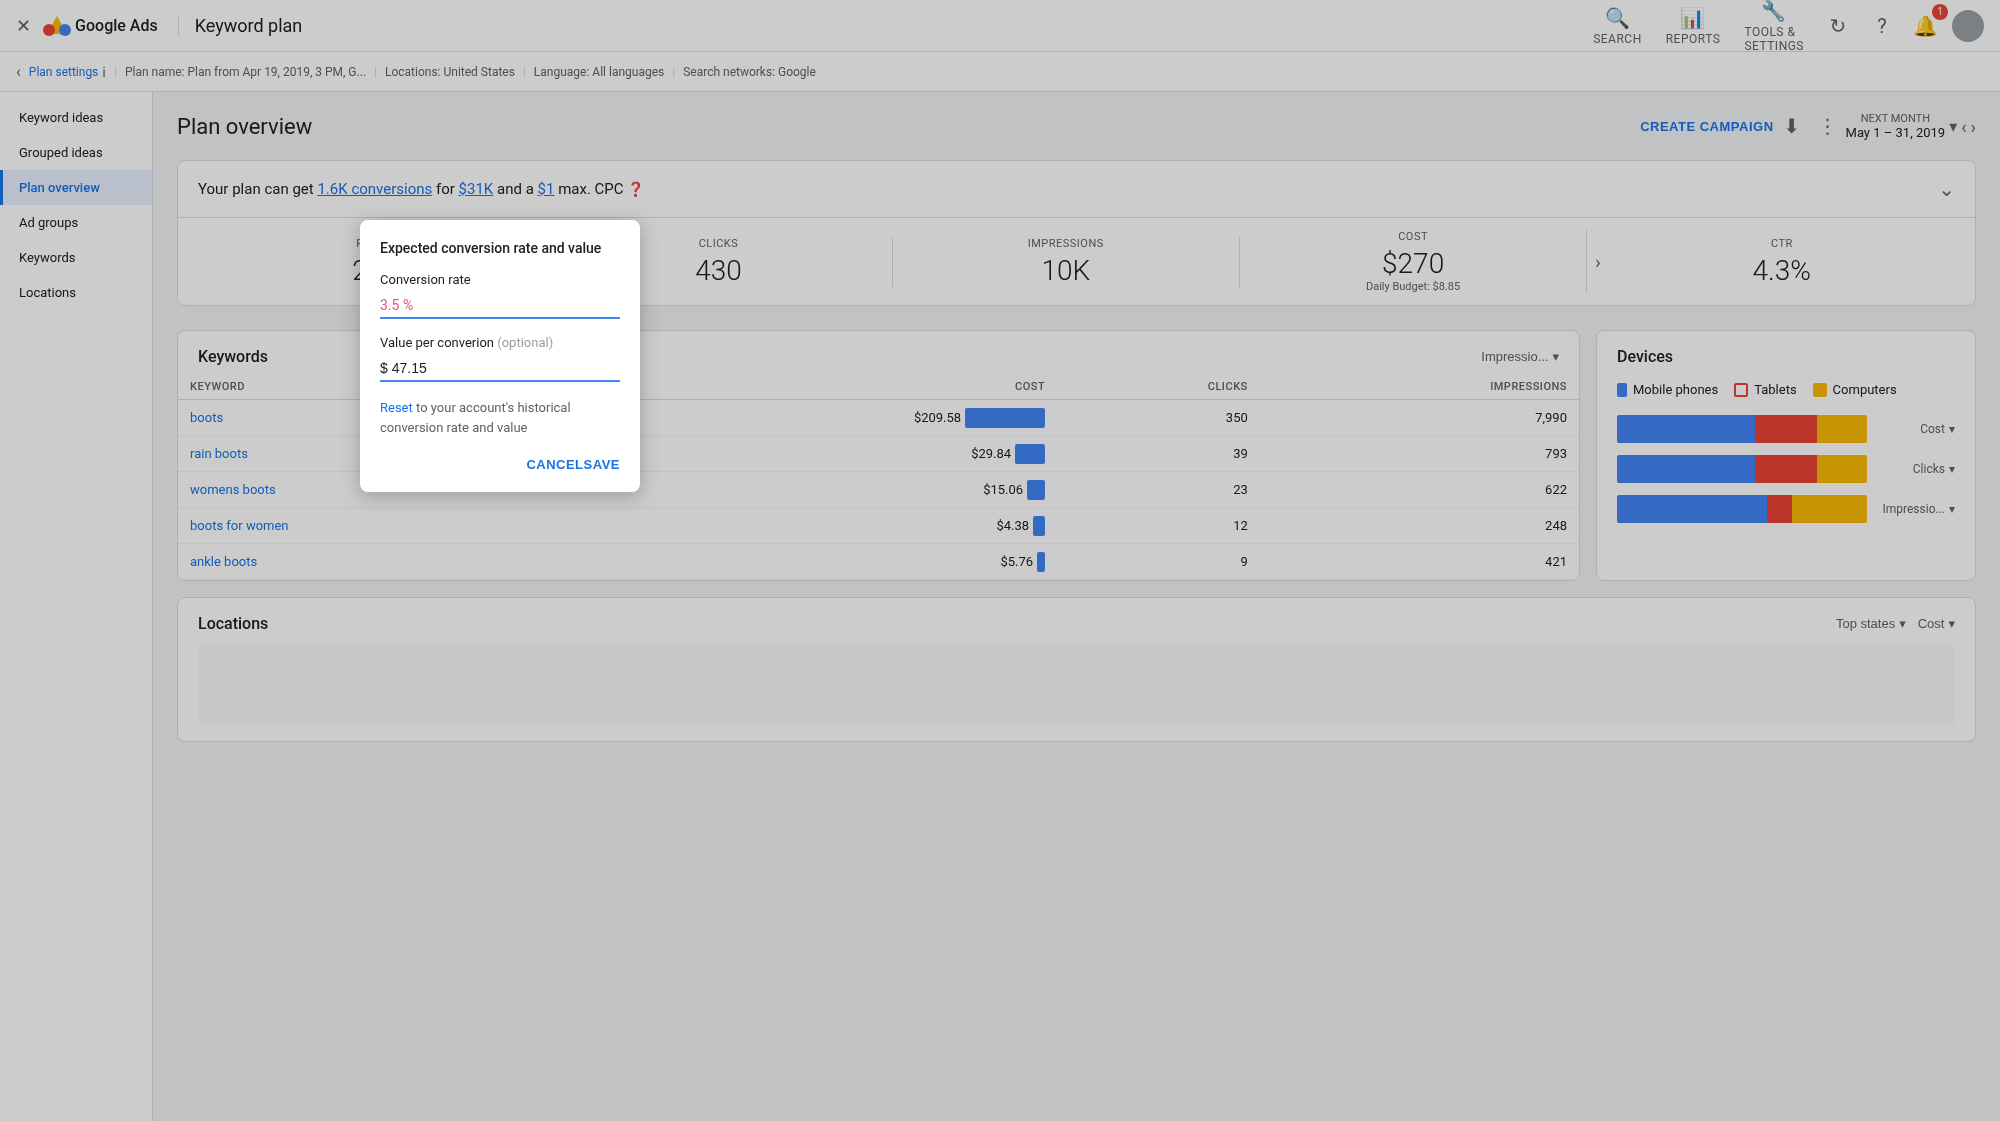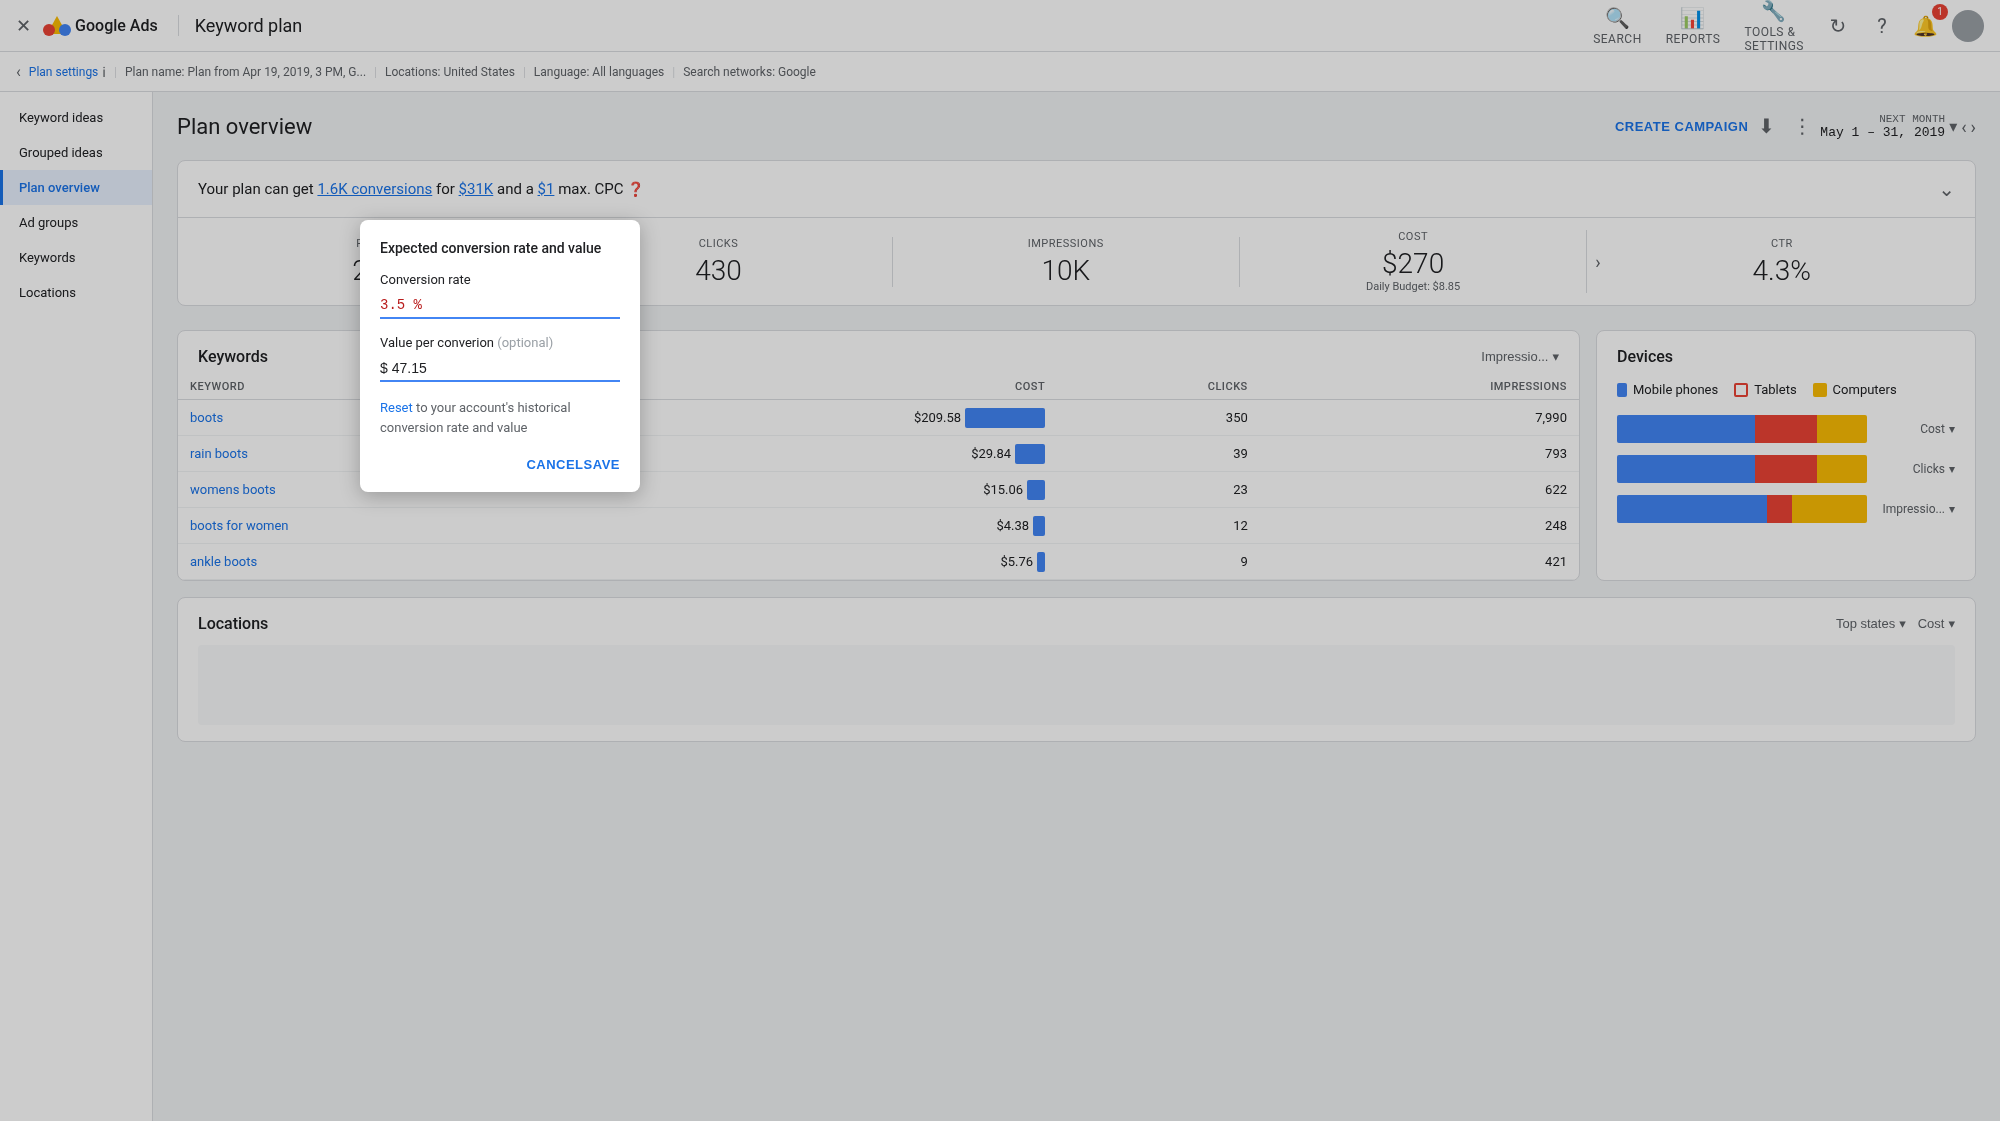--- a/index.html
+++ b/index.html
@@ -474,24 +474,23 @@
       border: none;
       border-bottom: 2px solid #4285f4;
       padding: 4px 0;
       font-size: 14px;
       color: #202124;
       outline: none;
       background: transparent;
     }
     .popup-field .value-display {
       font-size: 14px;
-      color: #b91c1c;
+      color: #ec4899;
       border-bottom: 2px solid #4285f4;
       padding: 4px 0;
-      font-family: Liberation Mono, monospace;
     }
     .optional-text {
       color: #9aa0a6;
       font-weight: 400;
     }
     .popup-reset-text {
       font-size: 13px;
       color: #5f6368;
       margin-bottom: 20px;
       line-height: 1.5;
@@ -616,21 +615,21 @@
 
   <div class="content-area">
 
     <div class="page-header">
       <h1 class="page-title">Plan overview</h1>
       <div class="page-header-actions">
         <button class="create-campaign-btn">CREATE CAMPAIGN</button>
         <div class="header-icon-btn">⬇</div>
         <div class="header-icon-btn">⋮</div>
         <div class="date-nav">
-          <div style="text-align:right;font-family:Liberation Mono, monospace;">
+          <div style="text-align:center;">
             <div class="date-nav-month">Next month</div>
             <div class="date-nav-range">May 1 – 31, 2019</div>
           </div>
           <span class="date-dropdown-icon">▾</span>
           <span class="date-nav-arrow">‹</span>
           <span class="date-nav-arrow">›</span>
         </div>
       </div>
     </div>
 

